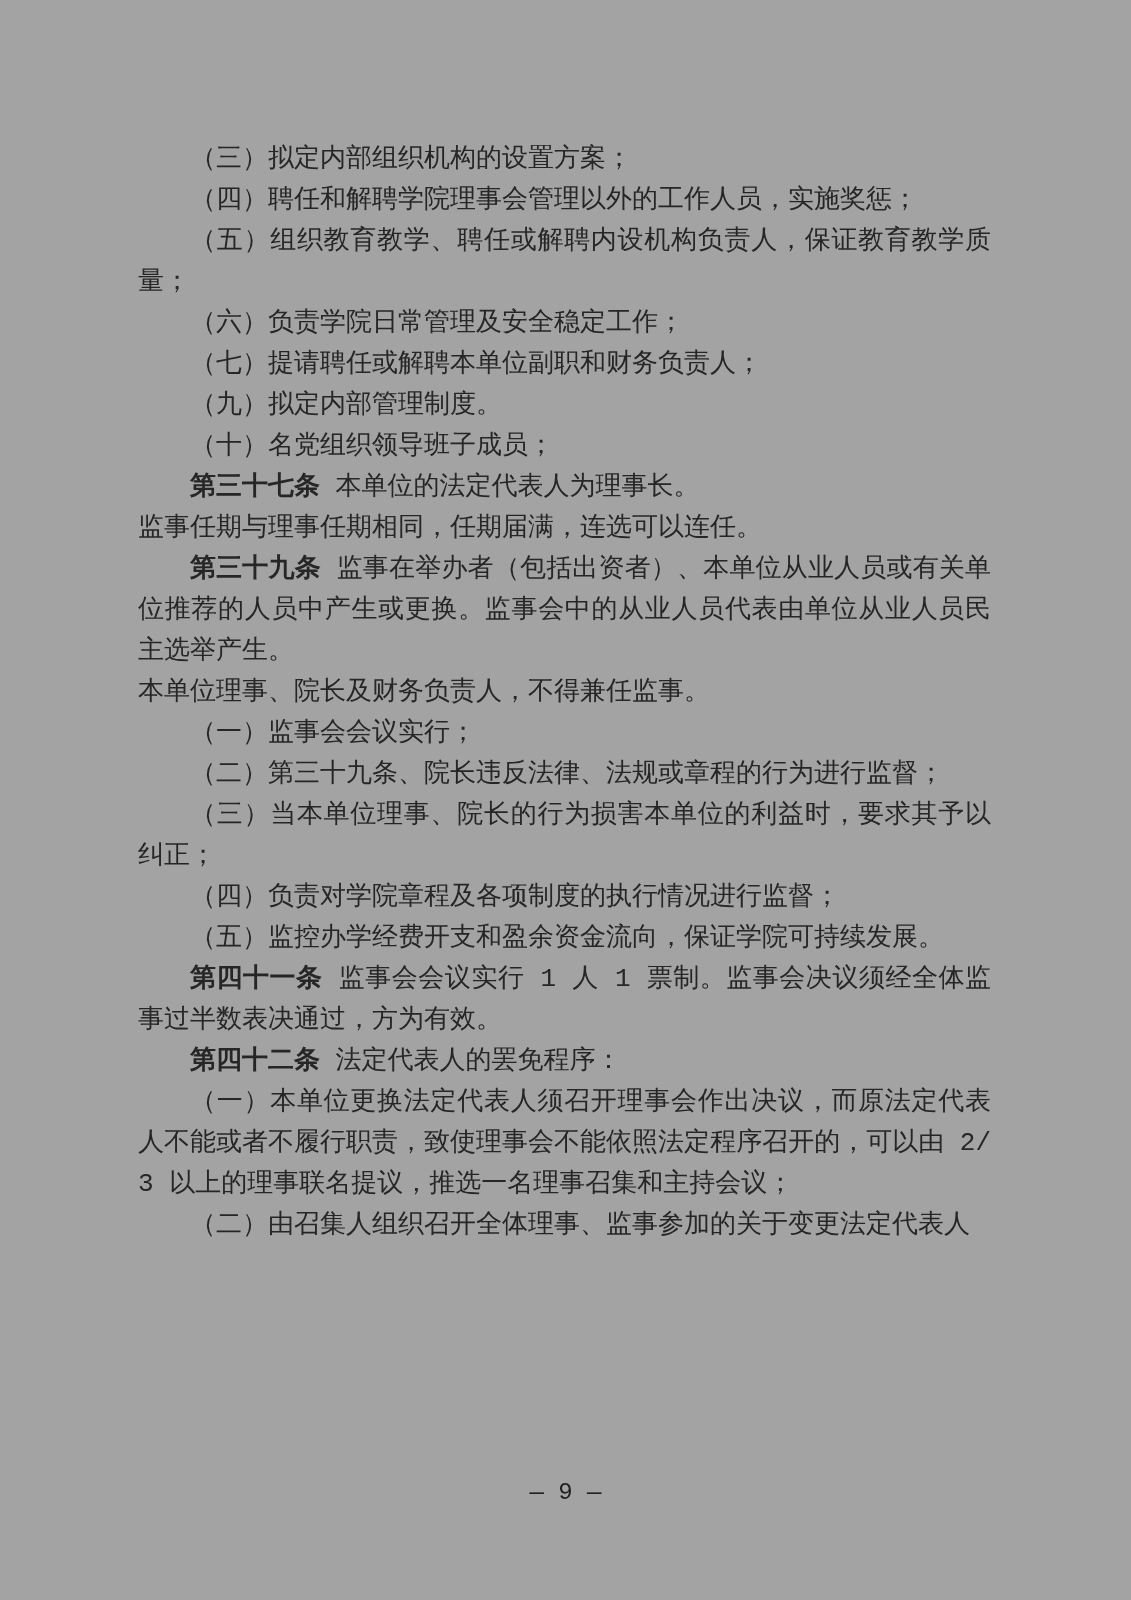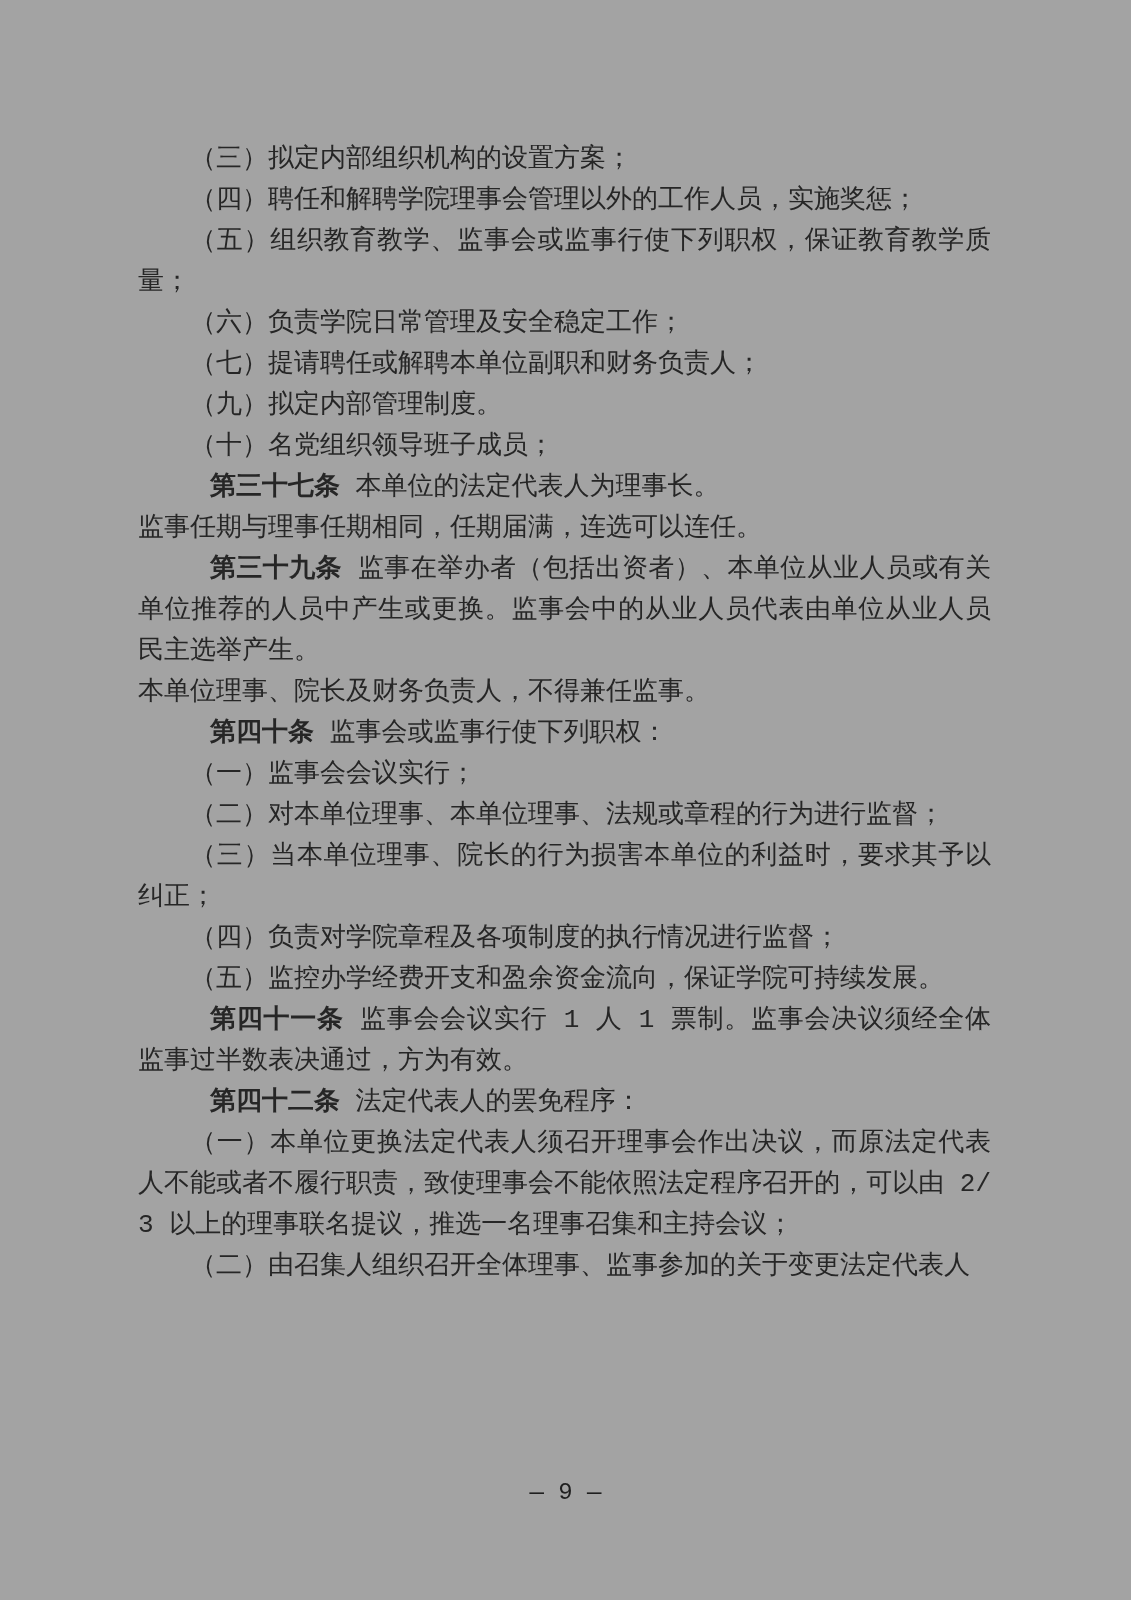--- a/index.html
+++ b/index.html
@@ -29,52 +29,50 @@
     line-height: 41px;
     text-align: justify;
     text-justify: inter-ideograph;
     word-break: break-all;
   }
   p.para.indent {
     text-indent: 52px;
   }
   .lead {
     font-weight: 700;
-    margin-left: 20px;
   }
   .footer {
     position: absolute;
     left: 0;
     top: 1472px;
     width: 100%;
     text-align: center;
     font-size: 24px;
     line-height: 41px;
     color: #1f1f1f;
   }
 </style>
 </head>
 <body>
 
 <div class="page">
   <div class="content">
       <p class="para indent">（三）拟定内部组织机构的设置方案；</p>
       <p class="para indent">（四）聘任和解聘学院理事会管理以外的工作人员，实施奖惩；</p>
-      <p class="para indent">（五）组织教育教学、监事会或监事行使下列职权，保证教育教学质量；</p>
+      <p class="para indent">（五）组织教育教学、聘任或解聘内设机构负责人，保证教育教学质量；</p>
       <p class="para indent">（六）负责学院日常管理及安全稳定工作；</p>
       <p class="para indent">（七）提请聘任或解聘本单位副职和财务负责人；</p>
       <p class="para indent">（九）拟定内部管理制度。</p>
       <p class="para indent">（十）名党组织领导班子成员；</p>
       <p class="para indent"><span class="lead">第三十七条</span> 本单位的法定代表人为理事长。</p>
       <p class="para">监事任期与理事任期相同，任期届满，连选可以连任。</p>
       <p class="para indent"><span class="lead">第三十九条</span> 监事在举办者（包括出资者）、本单位从业人员或有关单位推荐的人员中产生或更换。监事会中的从业人员代表由单位从业人员民主选举产生。</p>
       <p class="para">本单位理事、院长及财务负责人，不得兼任监事。</p>
-      <p class="para indent"><span class="lead">第四十条</span> 监事会或监事行使下列职权：</p>
       <p class="para indent">（一）监事会会议实行；</p>
-      <p class="para indent">（二）对本单位理事、本单位理事、法规或章程的行为进行监督；</p>
+      <p class="para indent">（二）第三十九条、院长违反法律、法规或章程的行为进行监督；</p>
       <p class="para indent">（三）当本单位理事、院长的行为损害本单位的利益时，要求其予以纠正；</p>
       <p class="para indent">（四）负责对学院章程及各项制度的执行情况进行监督；</p>
       <p class="para indent">（五）监控办学经费开支和盈余资金流向，保证学院可持续发展。</p>
       <p class="para indent"><span class="lead">第四十一条</span> 监事会会议实行 1 人 1 票制。监事会决议须经全体监事过半数表决通过，方为有效。</p>
       <p class="para indent"><span class="lead">第四十二条</span> 法定代表人的罢免程序：</p>
       <p class="para indent">（一）本单位更换法定代表人须召开理事会作出决议，而原法定代表人不能或者不履行职责，致使理事会不能依照法定程序召开的，可以由 2/3 以上的理事联名提议，推选一名理事召集和主持会议；</p>
       <p class="para indent">（二）由召集人组织召开全体理事、监事参加的关于变更法定代表人</p>
     </div>
   <div class="footer">— 9 —</div>
 </div>

